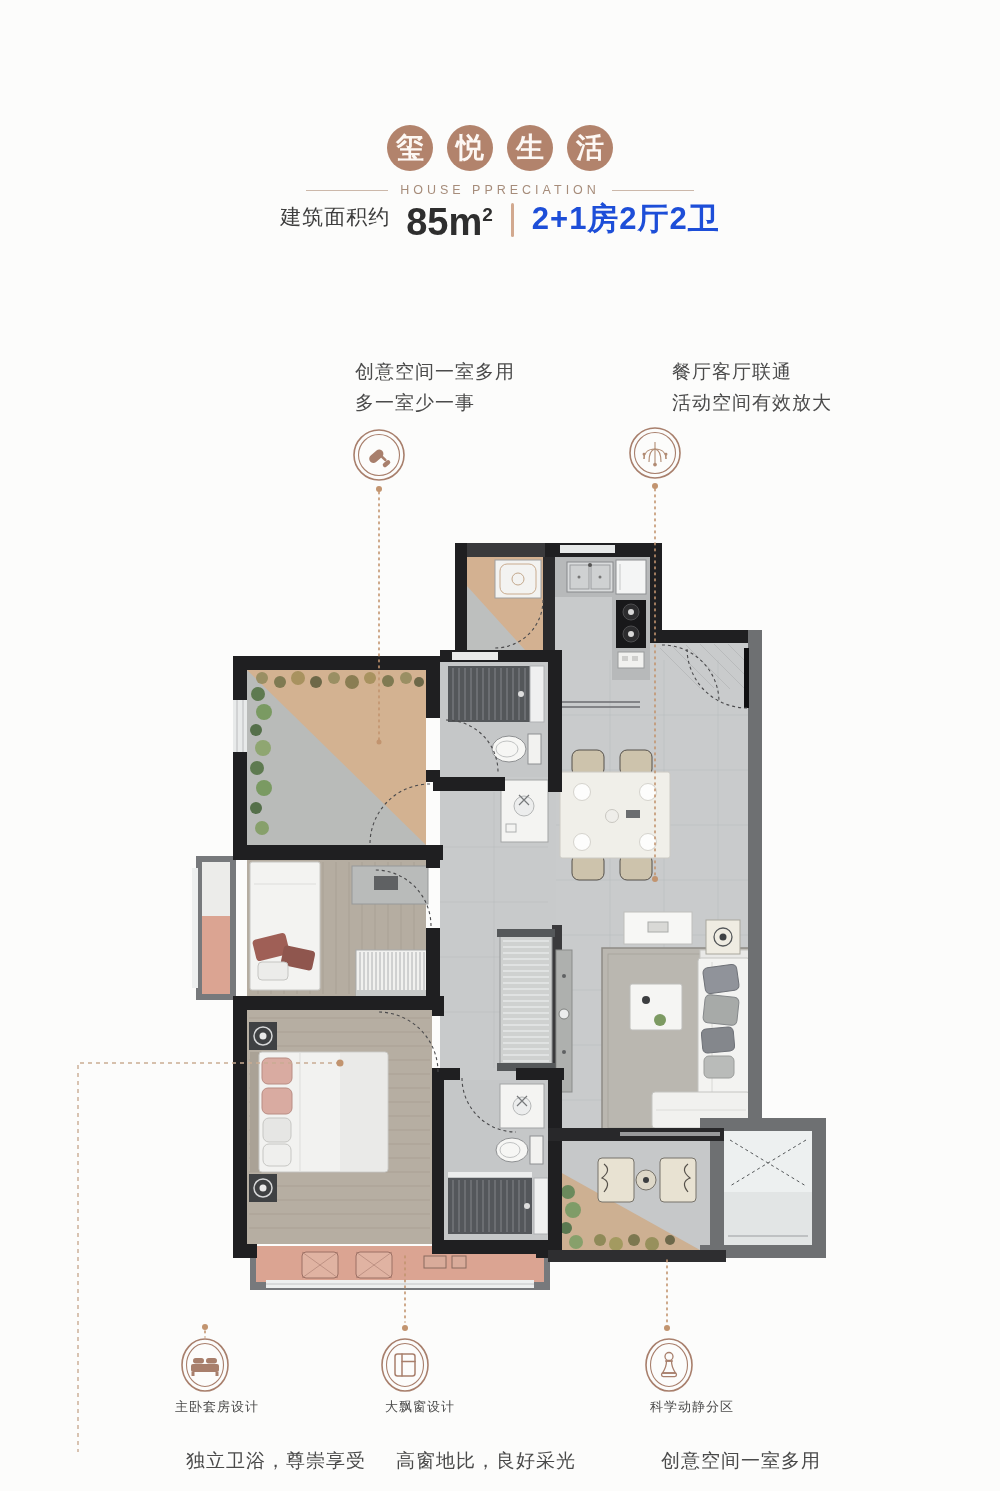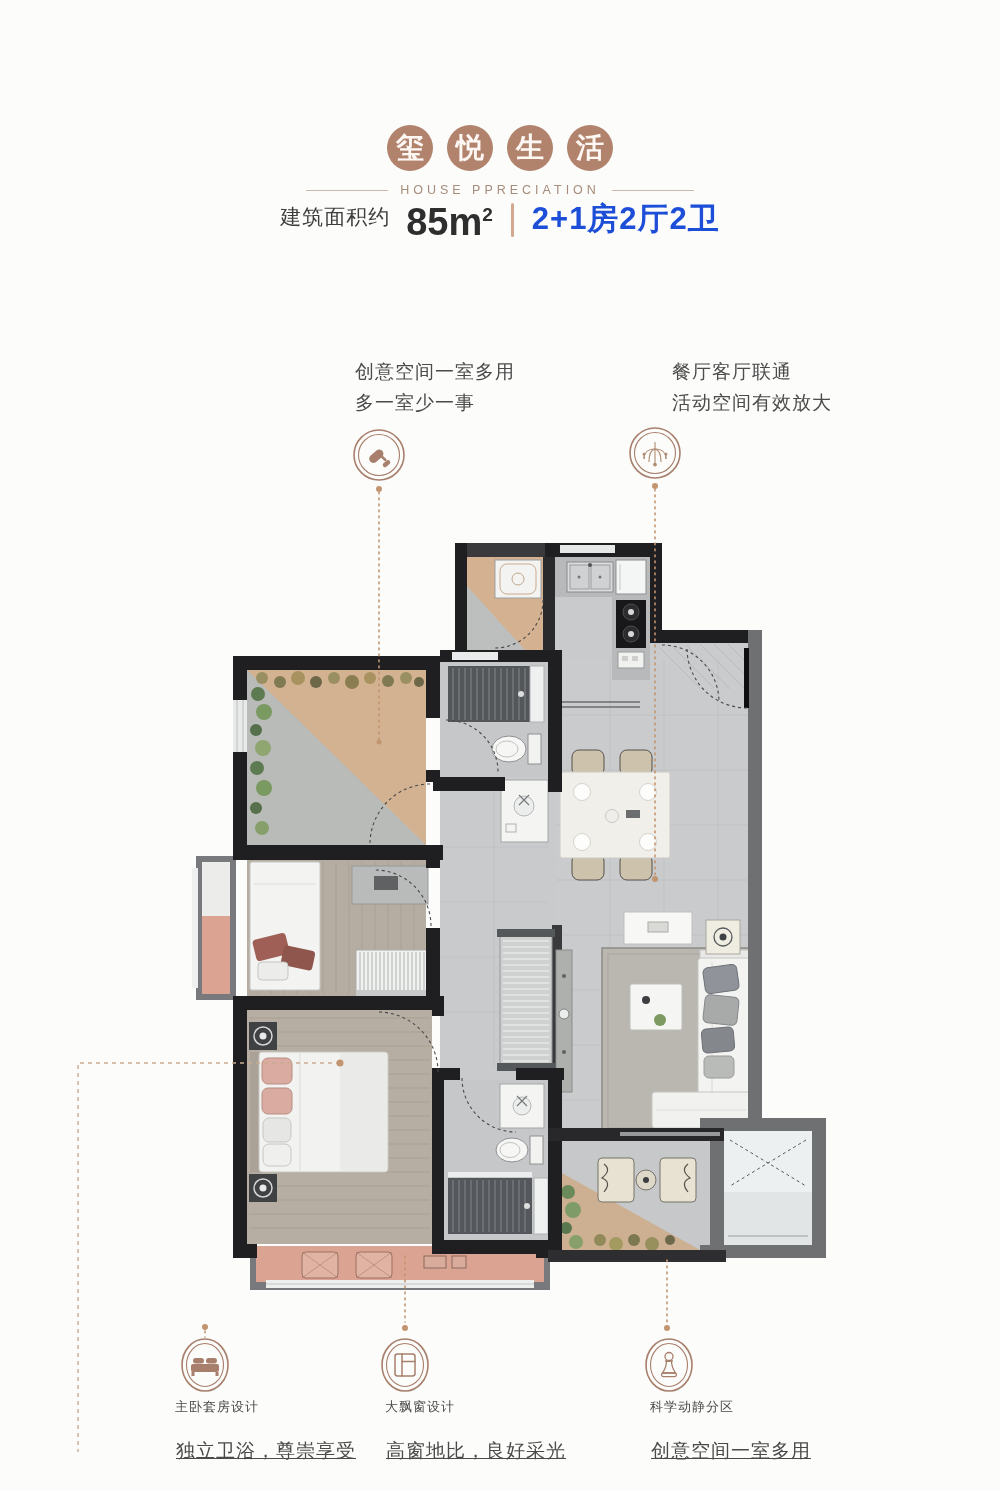--- a/index.html
+++ b/index.html
@@ -25,21 +25,21 @@
   .area-label{font-size:21px;color:#3d3d3d;margin-bottom:6px;letter-spacing:1px;}
   .area-value{font-size:38px;font-weight:700;color:#2e2e2e;line-height:1;margin-left:16px;}
   .area-sup{font-size:19px;font-weight:700;color:#2e2e2e;vertical-align:14px;}
   .area-divider{width:3px;height:34px;background:#d2a98f;border-radius:2px;margin:0 18px 2px 18px;}
   .layout-value{font-size:31px;font-weight:700;color:#1d4ed8;line-height:1;margin-bottom:1px;letter-spacing:1px;}
   
   .callout p{margin:0;font-size:19px;color:#4b4b4b;line-height:31px;letter-spacing:1px;}
   .callout-tl{left:355px;top:356px;}
   .callout-tr{left:632px;top:356px;margin-left:40px;}
   .bottom-callout p.title{margin:0;font-size:13px;color:#4a4a4a;letter-spacing:1px;}
-  .bottom-callout p.desc{margin:1px;font-size:19px;color:#4a4a4a;letter-spacing:1px;text-decoration:underline;}
+  .bottom-callout p.desc{margin:11px;font-size:19px;color:#4a4a4a;letter-spacing:1px;}
   .bc1-title{left:175px;top:1398px;}
   .bc1-desc{left:175px;top:1437px;}
   .bc2-title{left:385px;top:1398px;}
   .bc2-desc{left:385px;top:1437px;}
   .bc3-title{left:650px;top:1398px;}
   .bc3-desc{left:650px;top:1437px;}
   .icon-wrap{z-index:3;}
   svg{display:block;}
   .plan-svg{left:0;top:0;z-index:1;}
 </style>

